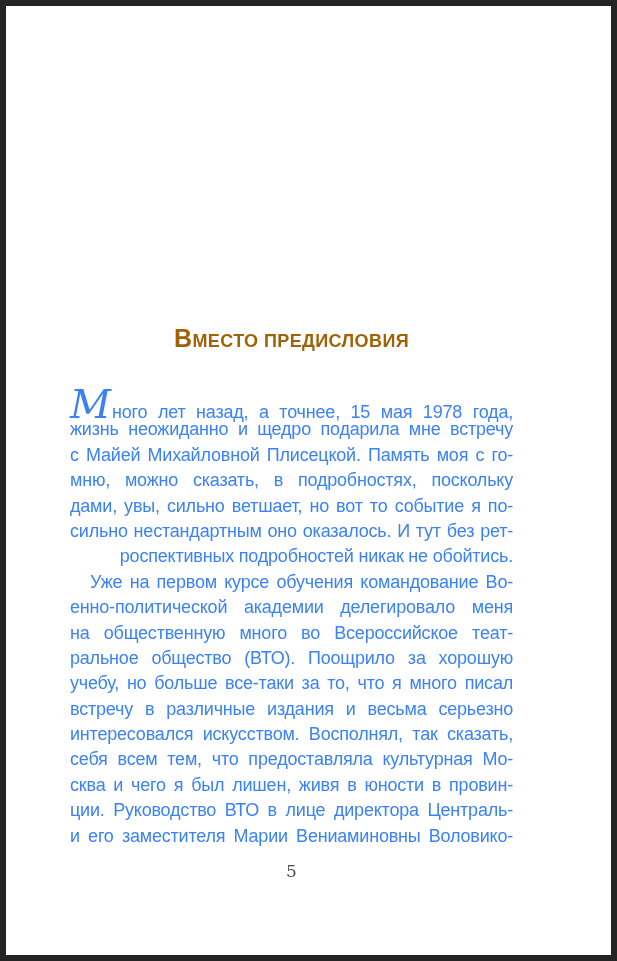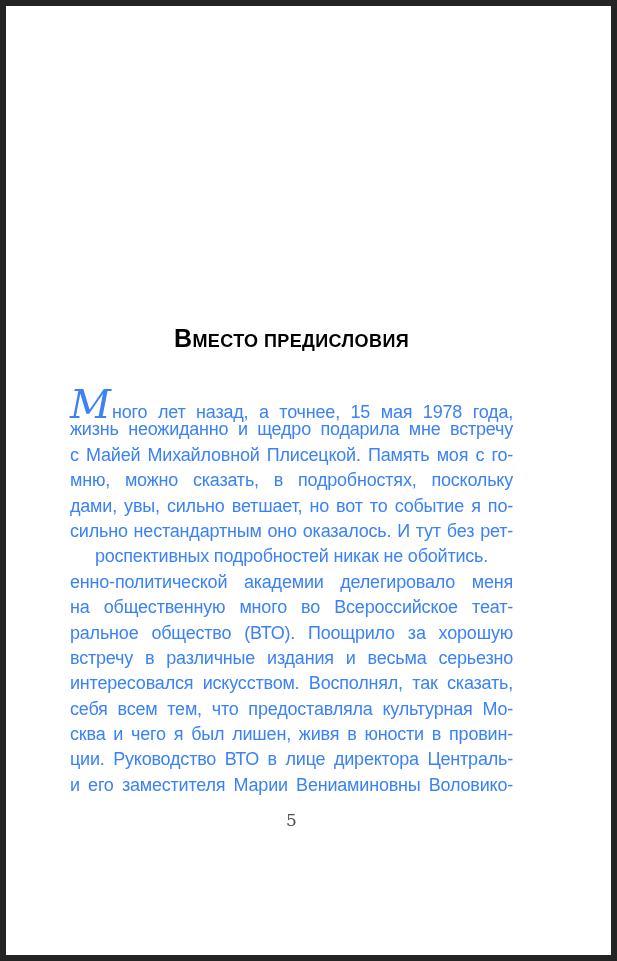--- a/index.html
+++ b/index.html
@@ -22,41 +22,41 @@
     margin-left: 64px;
     width: 443px;
     padding-top: 319px;
   }
   .heading {
     margin: 0 0 45px 0;
     text-align: center;
     line-height: 22px;
     height: 22px;
     font-weight: 700;
-    color: #000000;
+    color: #a16207;
     letter-spacing: 0.4px;
     white-space: nowrap;
   }
   .heading-initial {
     font-size: 25px;
   }
   .heading-rest {
     font-size: 18px;
     text-transform: uppercase;
   }
   .bodytext {
     color: #3b82f6;
     font-size: 18px;
     letter-spacing: -0.2px;
     line-height: 25.4px;
   }
   .line {
     height: 25.4px;
     white-space: nowrap;
-    text-align: center;
+    text-align: right;
   }
   .line.jl {
     white-space: normal;
     text-align: justify;
     text-align-last: justify;
     overflow: visible;
   }
   .line.indent {
     text-indent: 20px;
   }
@@ -91,23 +91,25 @@
         <div class="line jl"><span class="dropcap">М</span><span>ного лет назад, а точнее, 15 мая 1978 года,</span></div>
         <div class="line jl">жизнь неожиданно и щедро подарила мне встречу</div>
         <div class="line jl">с Майей Михайловной Плисецкой. Память моя с го-</div>
         <div class="line jl">мню, можно сказать, в подробностях, поскольку</div>
         <div class="line jl">дами, увы, сильно ветшает, но вот то событие я по-</div>
         <div class="line jl">сильно нестандартным оно оказалось. И тут без рет-</div>
         <div class="line">роспективных подробностей никак не обойтись.</div>
       </div>
 
       <div class="para">
+        <div class="line jl indent">Уже на первом курсе обучения командование Во-</div>
         <div class="line jl">енно-политической академии делегировало меня</div>
         <div class="line jl">на общественную много во Всероссийское теат-</div>
         <div class="line jl">ральное общество (ВТО). Поощрило за хорошую</div>
+        <div class="line jl">учебу, но больше все-таки за то, что я много писал</div>
         <div class="line jl">встречу в различные издания и весьма серьезно</div>
         <div class="line jl">интересовался искусством. Восполнял, так сказать,</div>
         <div class="line jl">себя всем тем, что предоставляла культурная Мо-</div>
         <div class="line jl">сква и чего я был лишен, живя в юности в провин-</div>
         <div class="line jl">ции. Руководство ВТО в лице директора Централь-</div>
         <div class="line jl">и его заместителя Марии Вениаминовны Воловико-</div>
       </div>
 
     </div>
 

